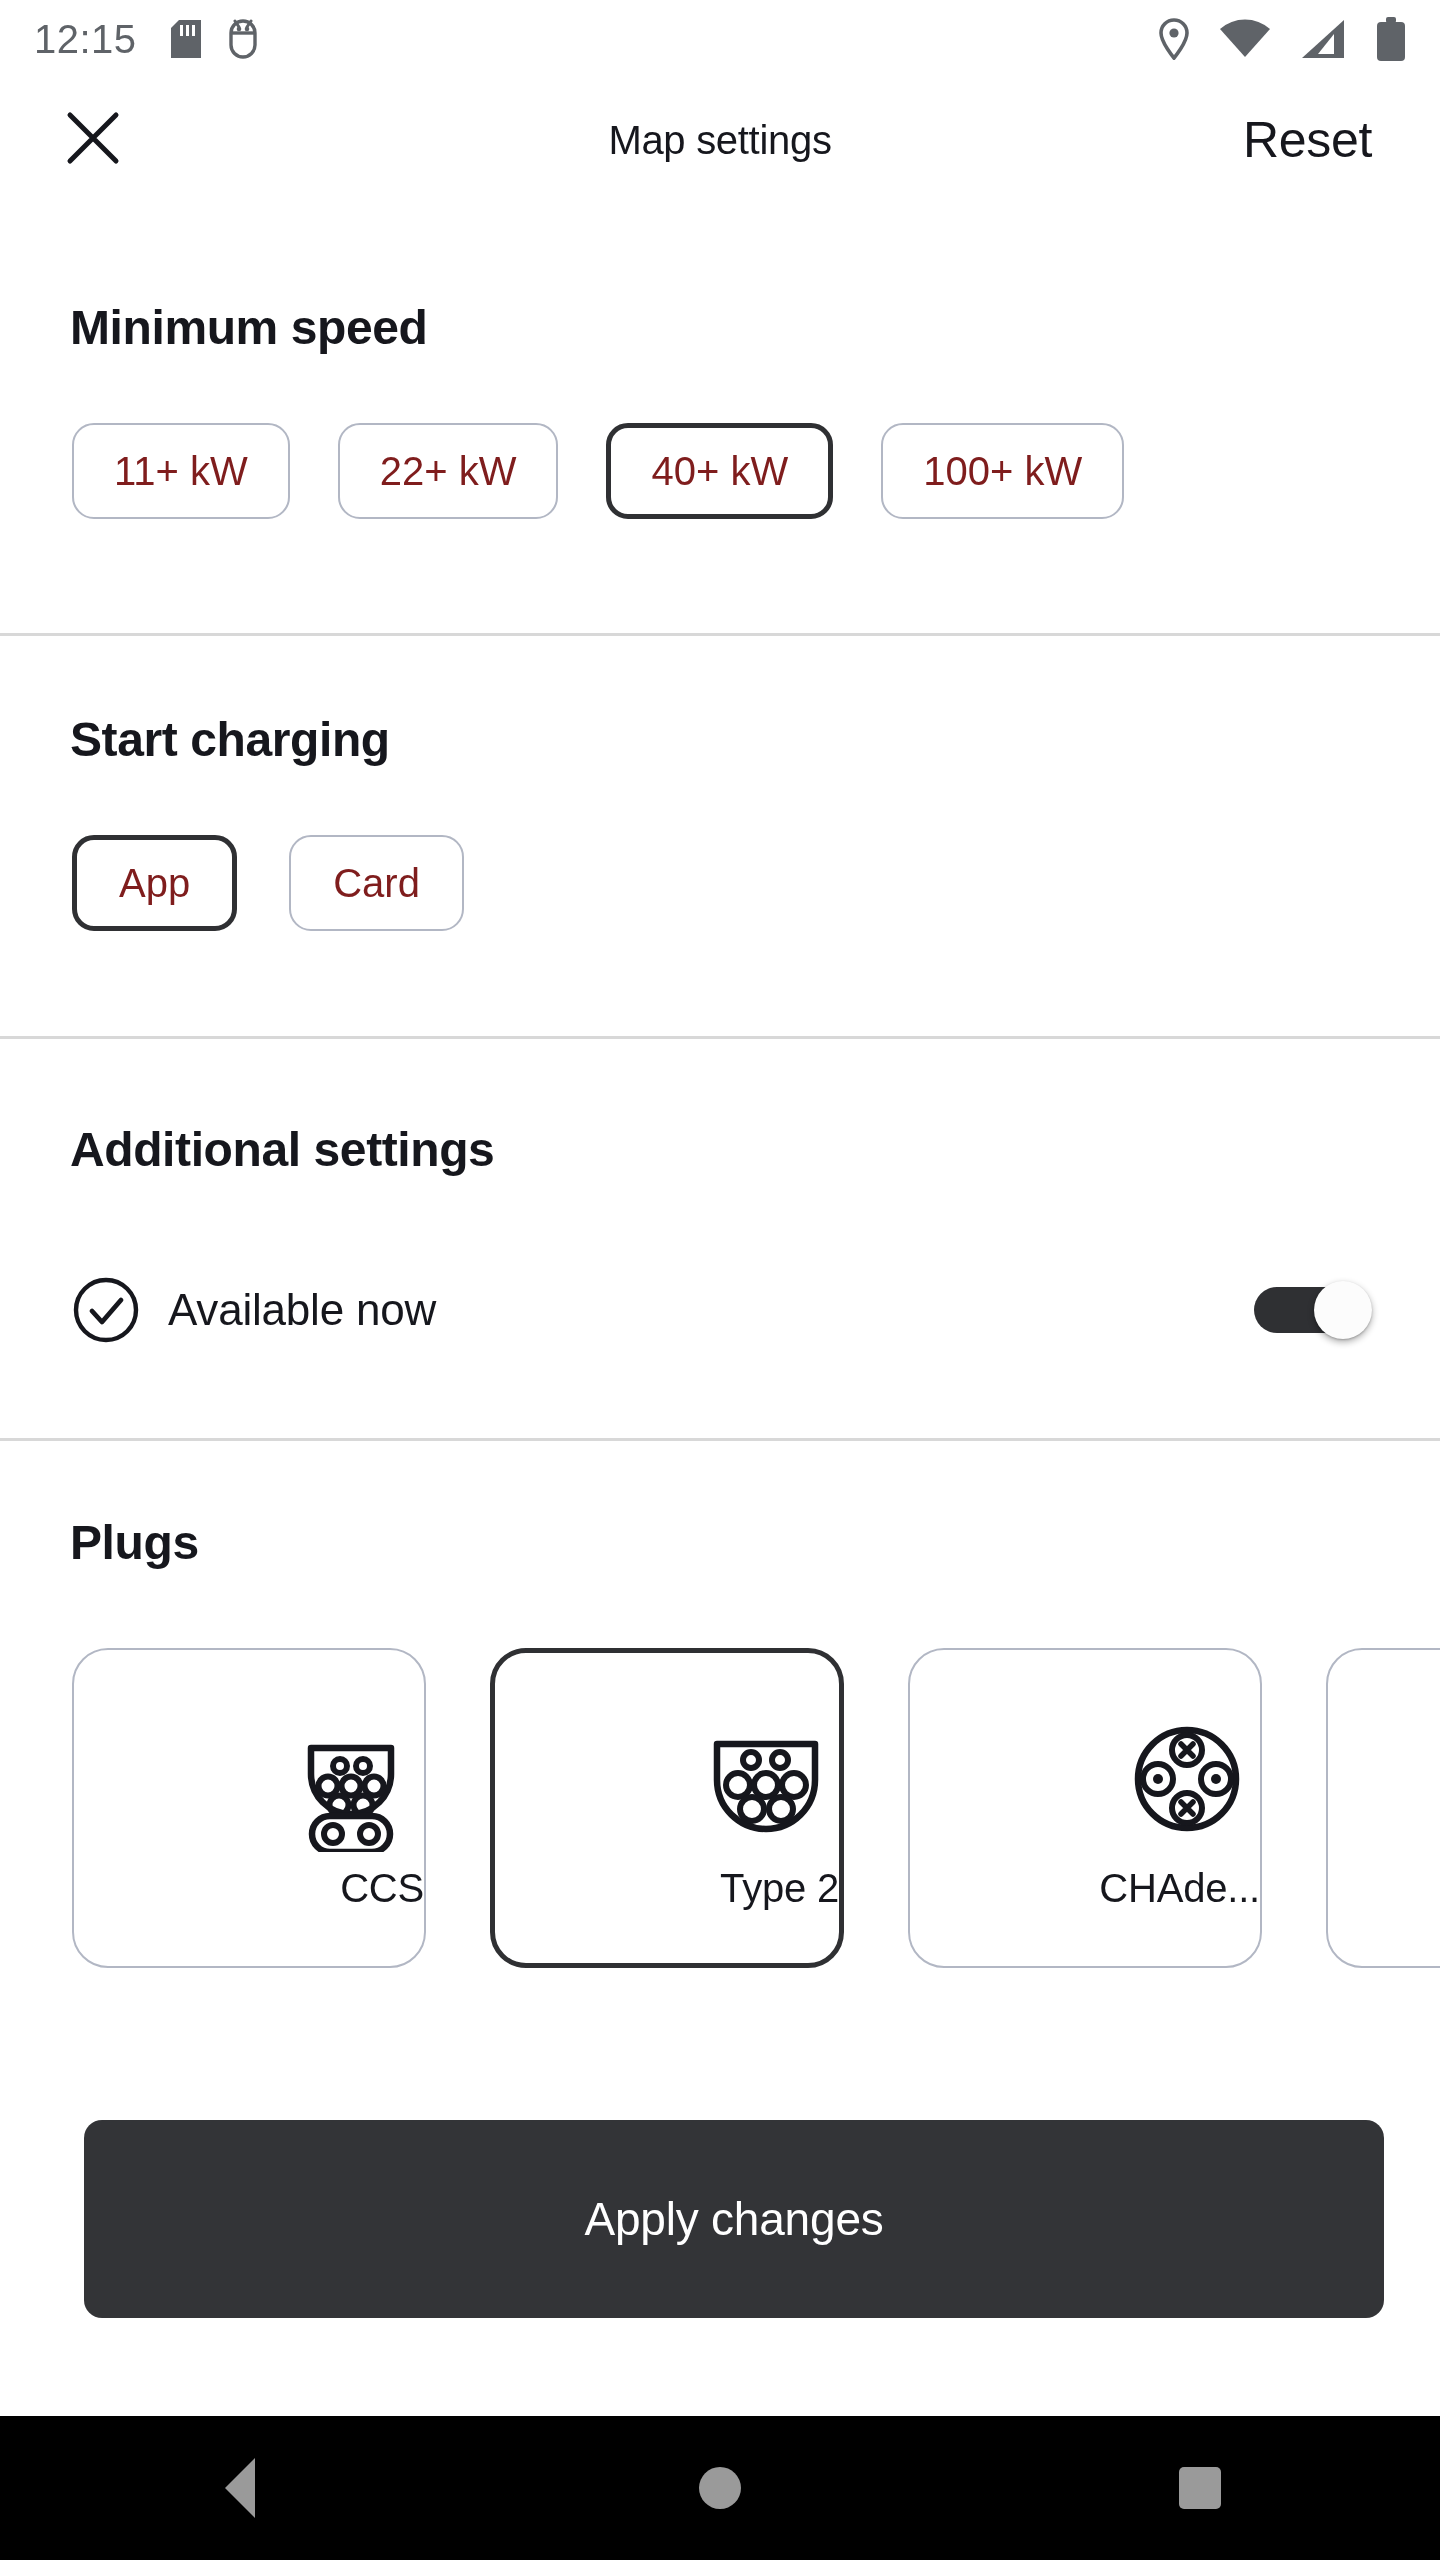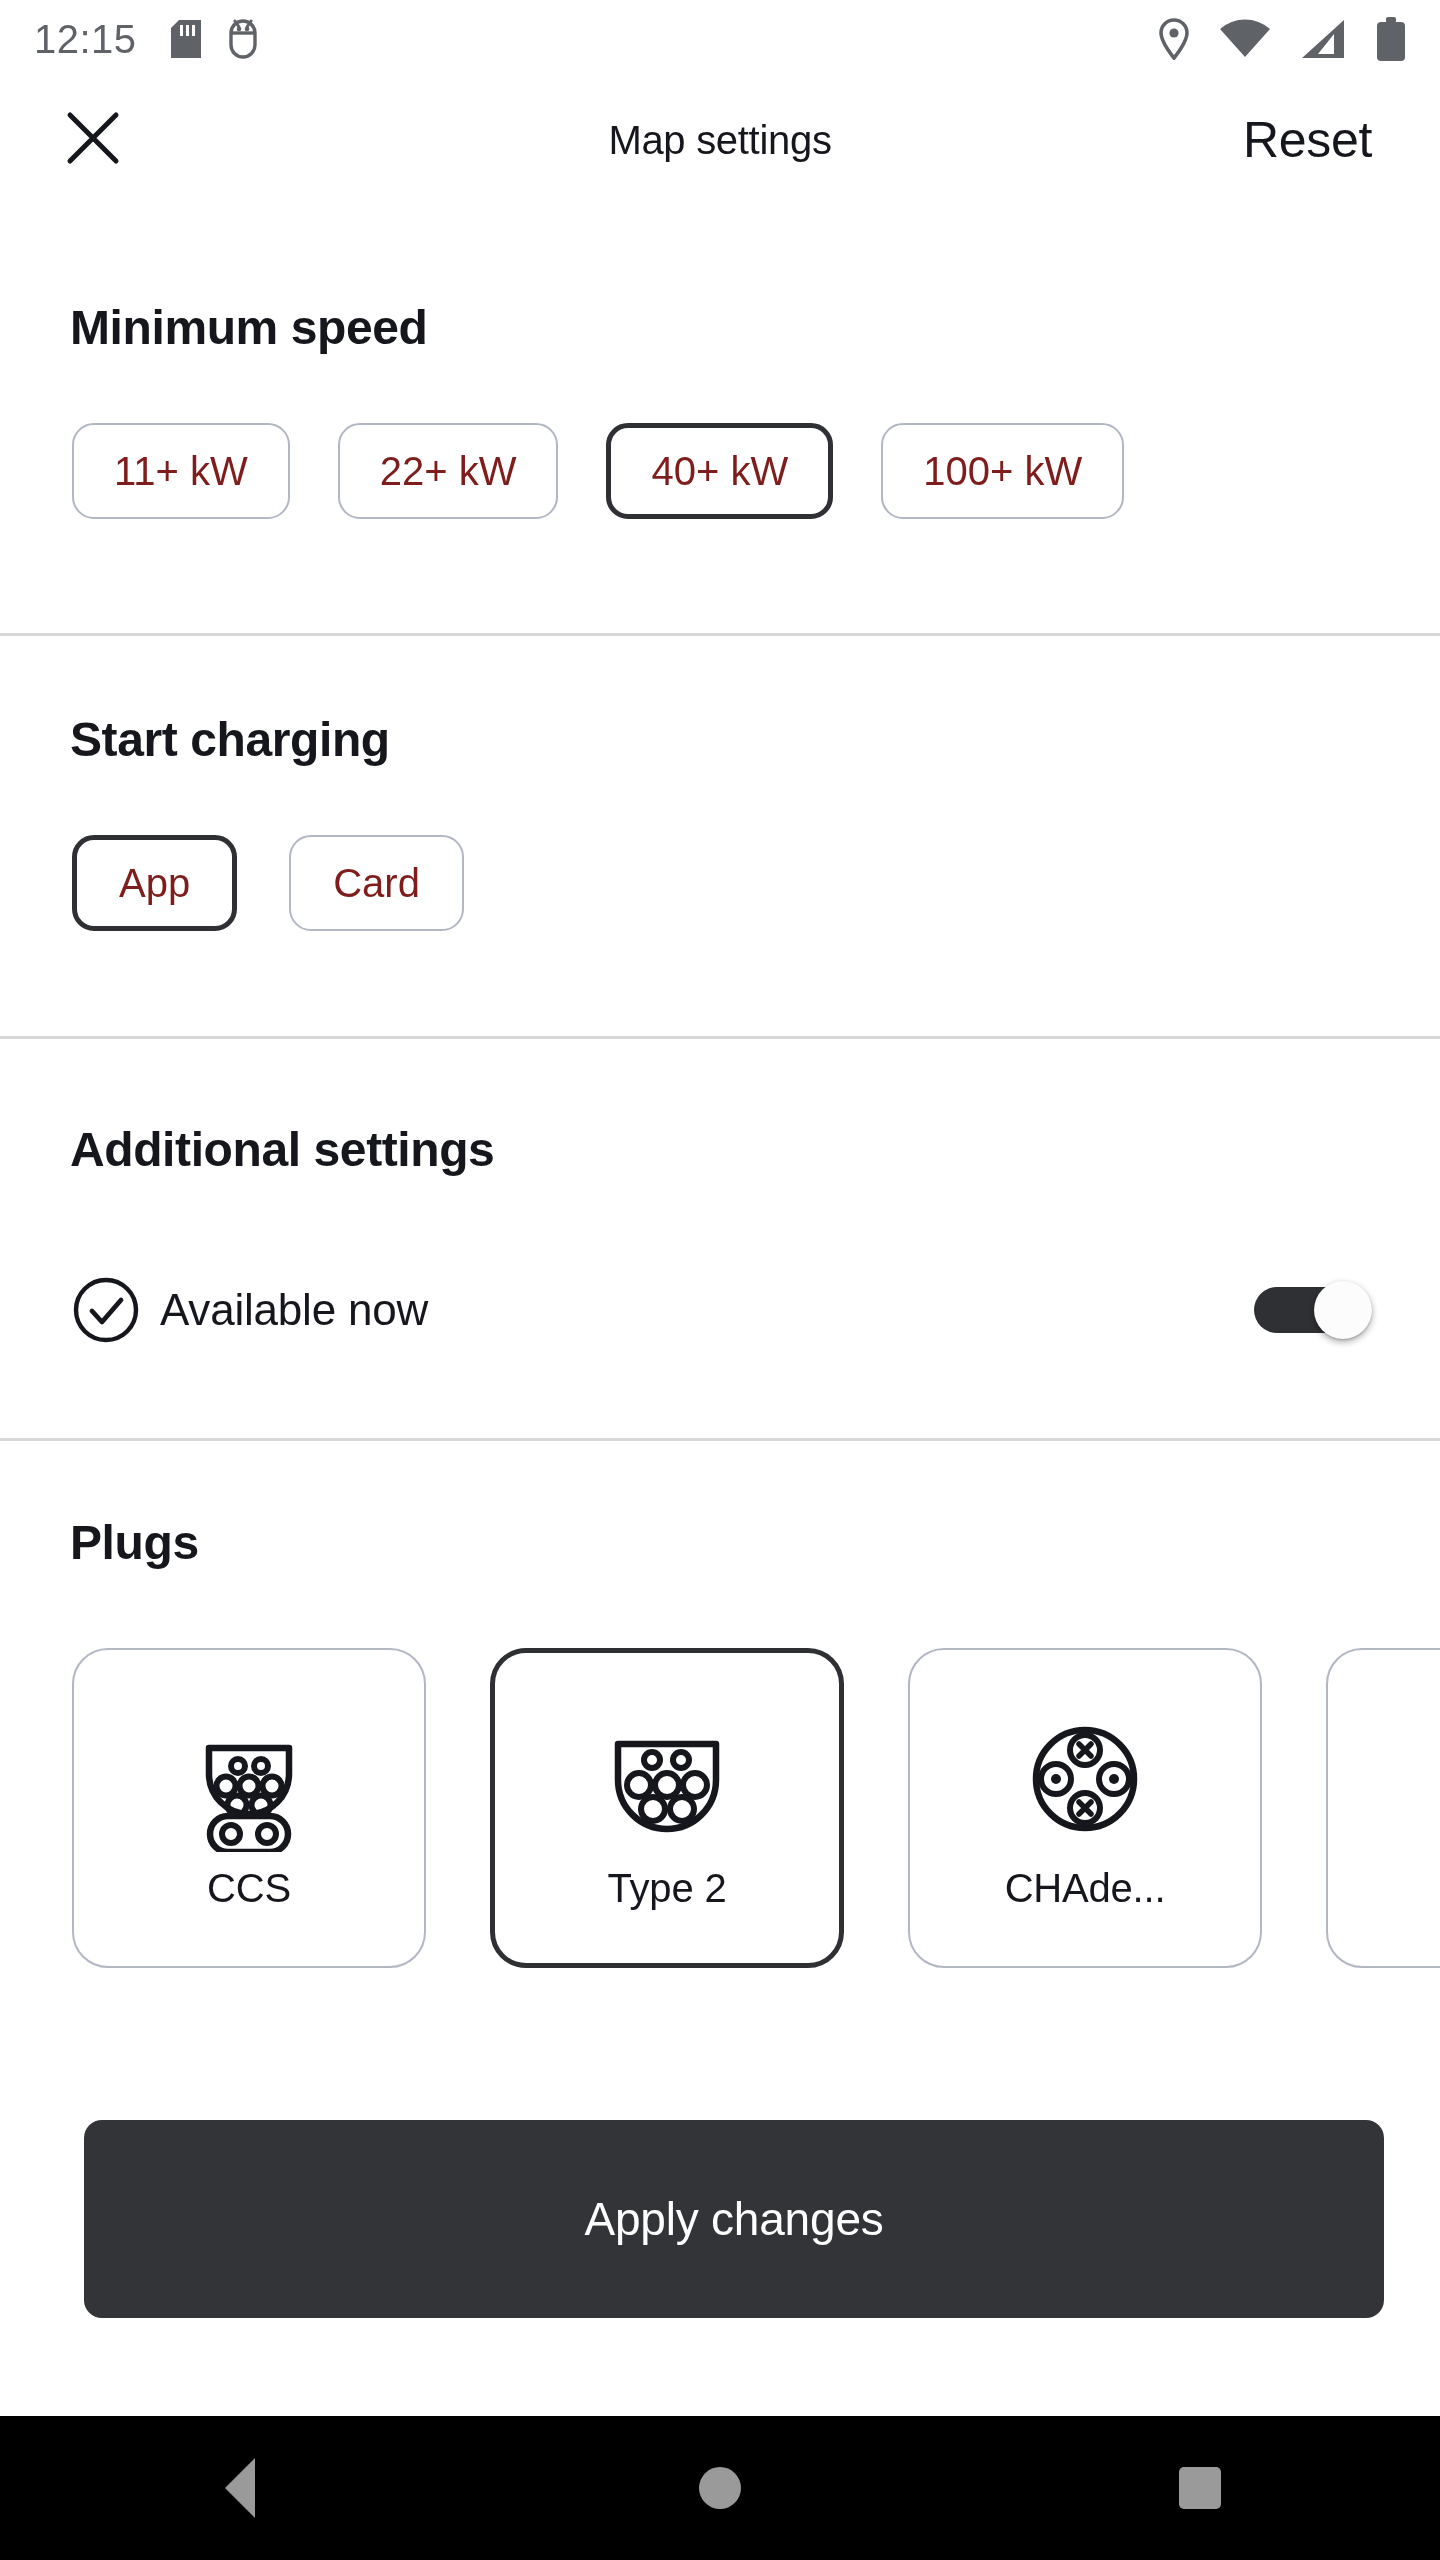--- a/index.html
+++ b/index.html
@@ -65,42 +65,42 @@
   .chip-row.charge { gap: 52px; }
   .chip.sm { padding: 0 42px; }
 
   
   .toggle-row {
     display: flex; align-items: center;
     padding: 0 68px 0 72px; height: 110px;
   }
   .check-icon { width: 68px; height: 68px; flex: none; }
   .toggle-label {
-    font-size: 44px; color: #16171d; margin-left: 20px; flex: 1; letter-spacing: -0.2px;
+    font-size: 44px; color: #16171d; margin-left: 28px; flex: 1; letter-spacing: -0.2px;
   }
   .switch {
     position: relative; width: 118px; height: 58px; flex: none; cursor: pointer;
   }
   .switch .track {
     position: absolute; left: 0; top: 6px; width: 106px; height: 46px;
     background: #2f3033; border-radius: 28px;
   }
   .switch .thumb {
     position: absolute; right: 0; top: 0; width: 58px; height: 58px;
     background: #fcfcfc; border-radius: 50%;
     box-shadow: 0 3px 7px rgba(0,0,0,.32), 0 1px 2px rgba(0,0,0,.2);
   }
 
   
   .plug-row { display: flex; padding-left: 72px; gap: 64px; }
   .plug-card {
     width: 354px; height: 320px; flex: none;
     border: 2px solid #b2b7c4; border-radius: 36px;
     background: #fff; display: flex; flex-direction: column;
-    align-items: center; justify-content: center; cursor: pointer;
+    align-items: flex-end; justify-content: center; cursor: pointer;
   }
   .plug-card.selected { border: 5px solid #2f3033; }
   .plug-icon { width: 146px; height: 146px; margin-bottom: 14px; }
   .plug-label {
     font-size: 40px; color: #16171d; letter-spacing: -0.2px; white-space: nowrap;
   }
 
   
   .apply-btn {
     position: absolute; left: 84px; top: 2120px;

